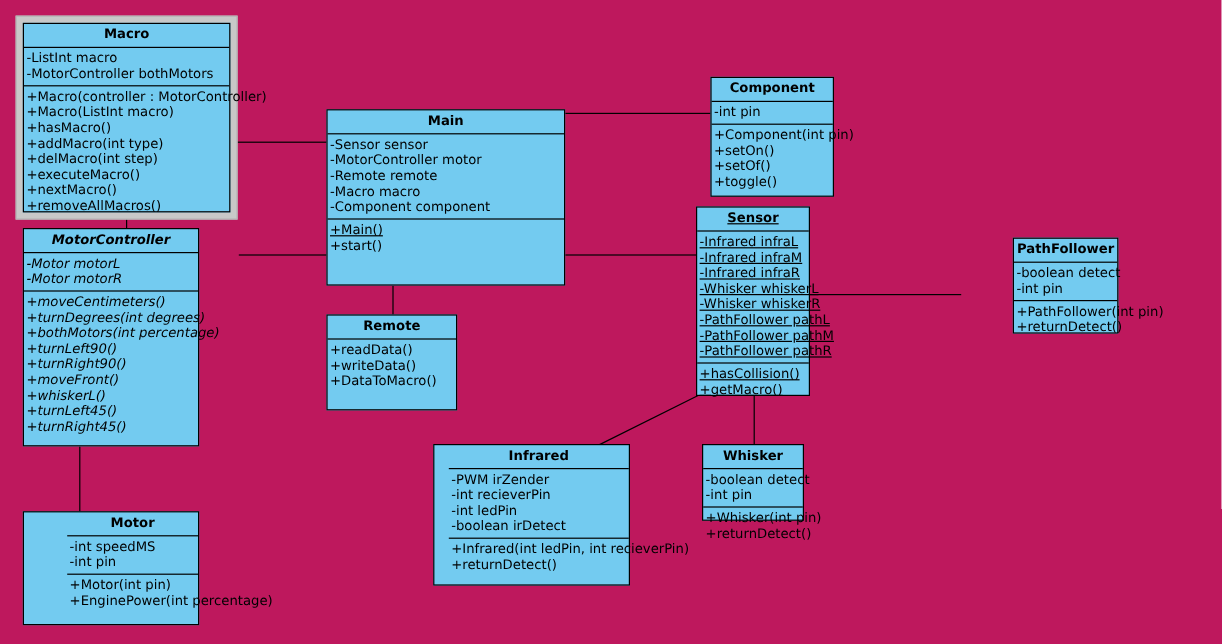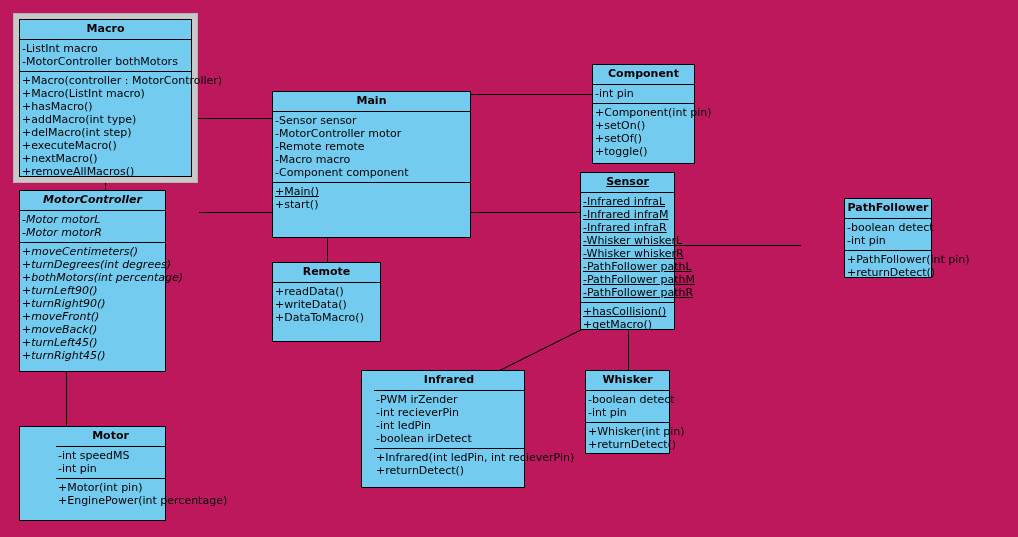--- a/index.html
+++ b/index.html
@@ -124,21 +124,21 @@
       <div class="row">-Motor motorL</div>
       <div class="row">-Motor motorR</div>
     </div>
     <div class="compartment last">
       <div class="row">+moveCentimeters()</div>
       <div class="row">+turnDegrees(int degrees)</div>
       <div class="row">+bothMotors(int percentage)</div>
       <div class="row">+turnLeft90()</div>
       <div class="row">+turnRight90()</div>
       <div class="row">+moveFront()</div>
-      <div class="row">+moveBack()</div>
+      <div class="row">+whiskerL()</div>
       <div class="row">+turnLeft45()</div>
       <div class="row">+turnRight45()</div>
     </div>
   </div>
 
   <div class="uml" style="left:19px; top:426px; width:147px; height:95px;padding-left:36px;">
     <div class="title">Motor</div>
     <div class="compartment">
       <div class="row">-int speedMS</div>
       <div class="row">-int pin</div>
@@ -223,21 +223,21 @@
       <div class="row">-int recieverPin</div>
       <div class="row">-int ledPin</div>
       <div class="row">-boolean irDetect</div>
     </div>
     <div class="compartment last">
       <div class="row">+Infrared(int ledPin, int recieverPin)</div>
       <div class="row">+returnDetect()</div>
     </div>
   </div>
 
-  <div class="uml" style="left:585px; top:370px; width:85px; height:84px;">
+  <div class="uml" style="left:585px; top:370px; width:85px; height:64px;">
     <div class="title">Whisker</div>
     <div class="compartment">
       <div class="row">-boolean detect</div>
       <div class="row">-int pin</div>
     </div>
     <div class="compartment last">
       <div class="row">+Whisker(int pin)</div>
       <div class="row">+returnDetect()</div>
     </div>
   </div>

